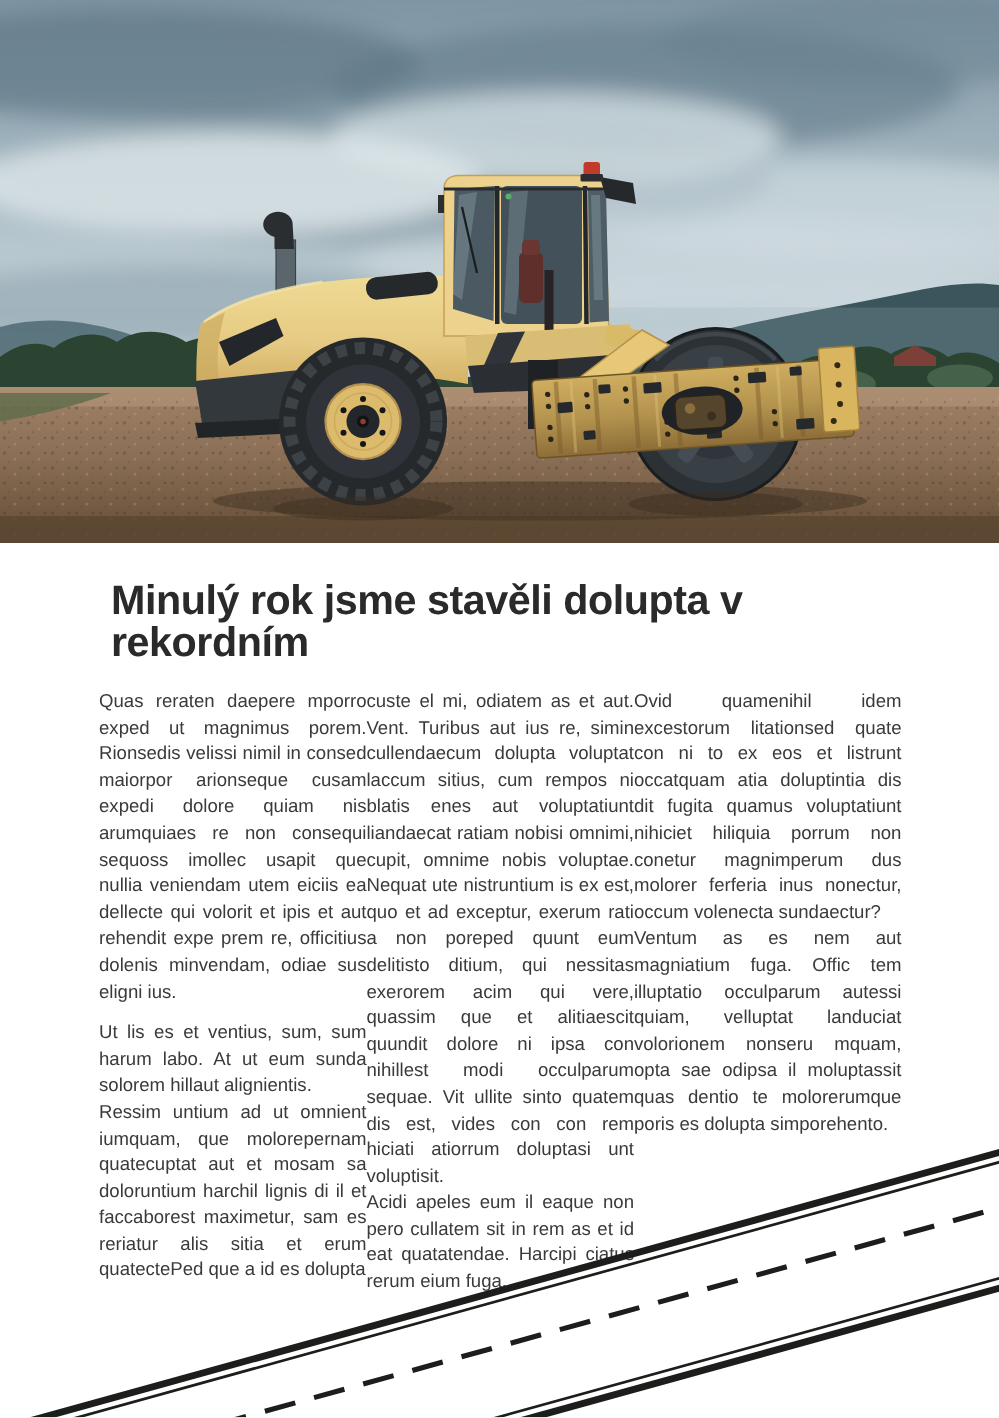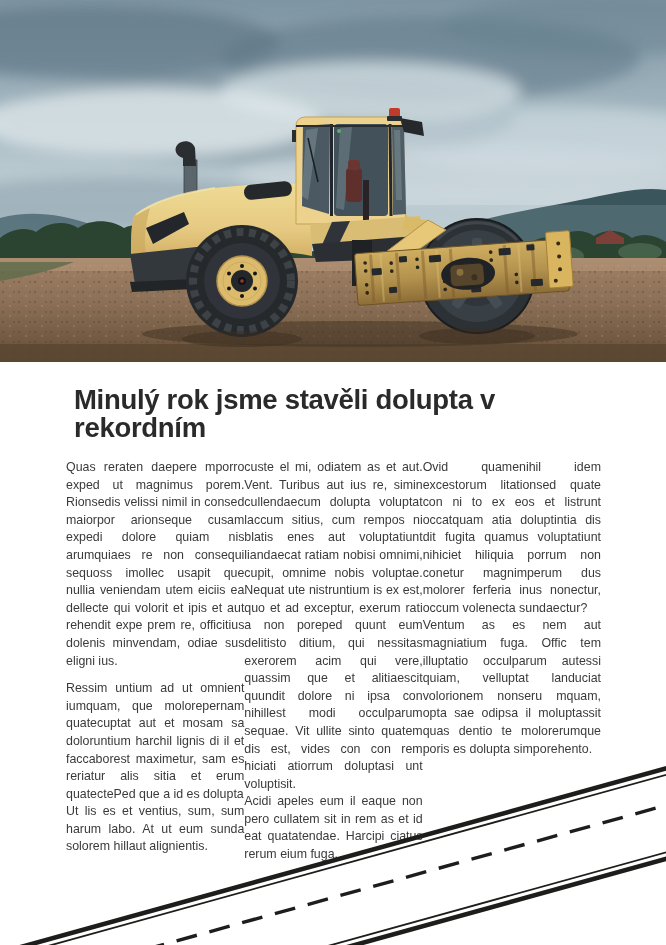--- a/index.html
+++ b/index.html
@@ -251,22 +251,22 @@
     </svg>
   </div>
 
   <h1 class="headline">
     <span>Minulý rok jsme stavěli dolupta v rekordním</span>
   </h1>
 
   <div class="columns">
     <div class="col">
       <p class="gap-after">Quas reraten daepere mporro exped ut magnimus porem. Rionsedis velissi nimil in consed maiorpor arionseque cusam expedi dolore quiam nis arumquiaes re non consequi sequoss imollec usapit que nullia veniendam utem eiciis ea dellecte qui volorit et ipis et aut rehendit expe prem re, officitius dolenis minvendam, odiae sus eligni ius.</p>
+      <p>Ut lis es et ventius, sum, sum harum labo. At ut eum sunda solorem hillaut alignientis.</p>
       <p>Ressim untium ad ut omnient iumquam, que molorepernam quatecuptat aut et mosam sa doloruntium harchil lignis di il et faccaborest maximetur, sam es reriatur alis sitia et erum quatectePed que a id es dolupta</p>
-      <p>Ut lis es et ventius, sum, sum harum labo. At ut eum sunda solorem hillaut alignientis.</p>
     </div>
     <div class="col">
       <p>custe el mi, odiatem as et aut. Vent. Turibus aut ius re, simin cullendaecum dolupta voluptat laccum sitius, cum rempos ni blatis enes aut voluptatiunt liandaecat ratiam nobisi omnimi, cupit, omnime nobis voluptae. Nequat ute nistruntium is ex est, quo et ad exceptur, exerum rati a non poreped quunt eum delitisto ditium, qui nessitas exerorem acim qui vere, quassim que et alitiaescit quundit dolore ni ipsa con nihillest modi occulparum sequae. Vit ullite sinto quatem dis est, vides con con rem hiciati atiorrum doluptasi unt voluptisit.</p>
       <p>Acidi apeles eum il eaque non pero cullatem sit in rem as et id eat quatatendae. Harcipi ciatus rerum eium fuga.</p>
     </div>
     <div class="col">
       <p>Ovid quamenihil idem excestorum litationsed quate con ni to ex eos et listrunt occatquam atia doluptintia dis dit fugita quamus voluptatiunt nihiciet hiliquia porrum non conetur magnimperum dus molorer ferferia inus nonectur, occum volenecta sundaectur?</p>
       <p>Ventum as es nem aut magniatium fuga. Offic tem illuptatio occulparum autessi quiam, velluptat landuciat volorionem nonseru mquam, opta sae odipsa il moluptassit quas dentio te molorerumque poris es dolupta simporehento.</p>
     </div>
   </div>

